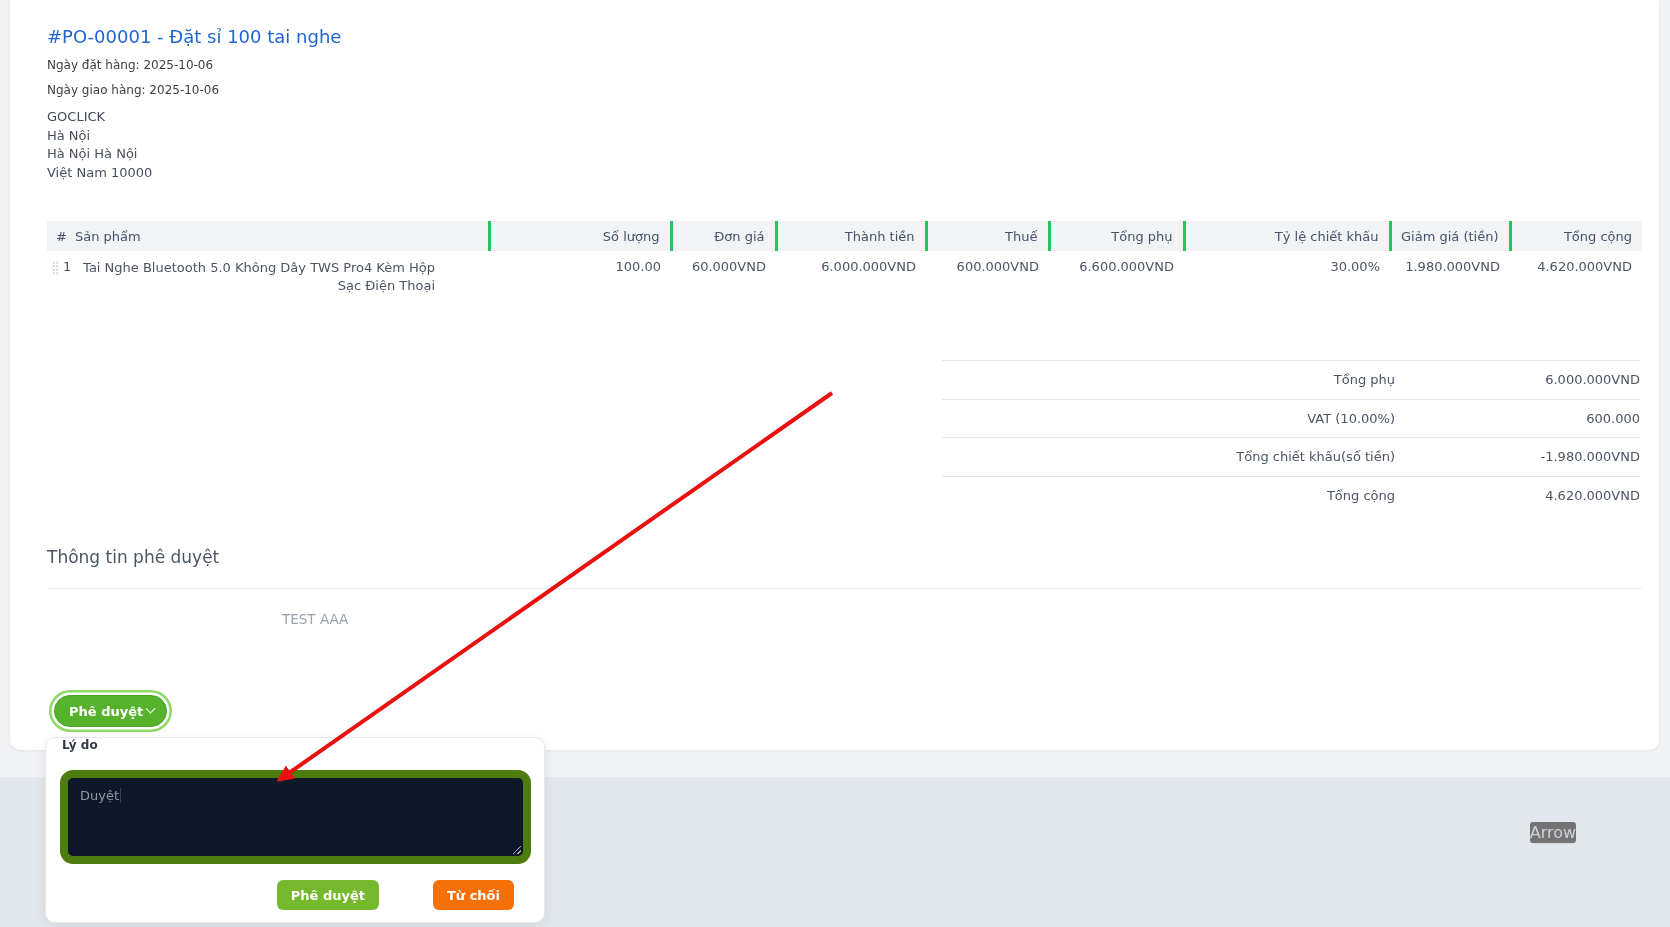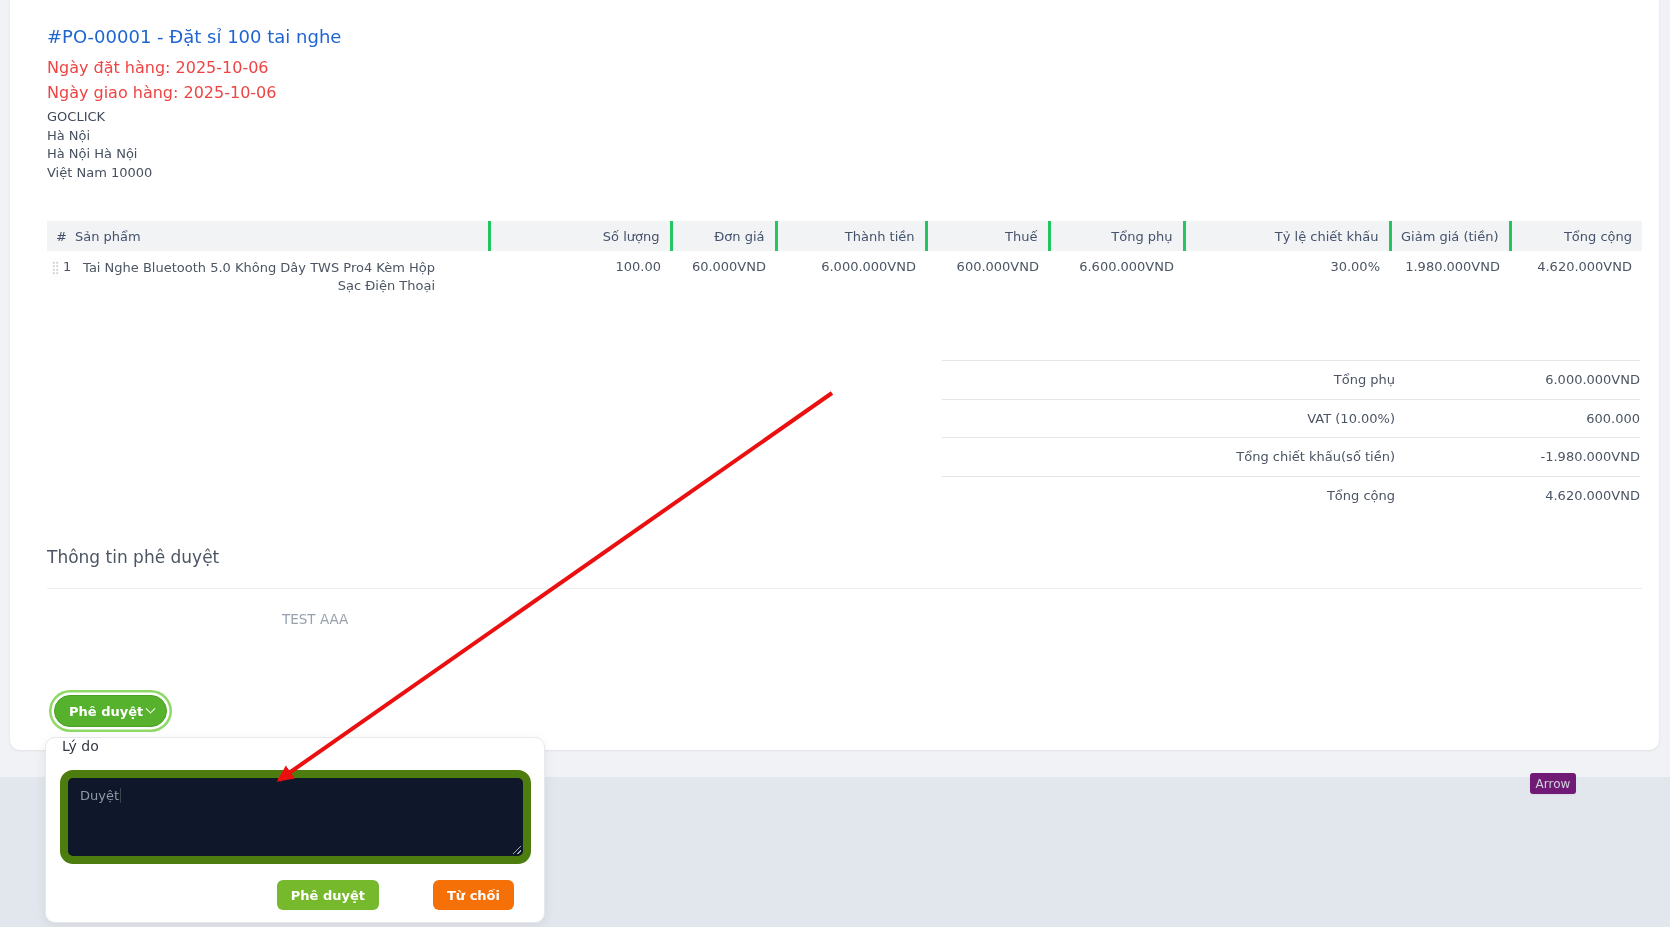--- a/index.html
+++ b/index.html
@@ -20,21 +20,21 @@
     position:absolute; left:10px; top:0; width:1649px; height:750px;
     background:#ffffff;
     border-radius:0 0 10px 10px;
     box-shadow:0 1px 3px rgba(0,0,0,.07);
   }
   
   .po-title {
     position:absolute; left:37px; top:26px;
     font-size:18px; color:#1f65d2; cursor:pointer;
   }
-  .meta-line { position:absolute; left:37px; font-size:16px; color:#ef4444; }
+  .meta-line { position:absolute; left:37px; font-size:12px; color:#404040; }
   .order-date { top:58px; }
   .delivery-date { top:83px; }
   .supplier { position:absolute; left:37px; top:108px; font-size:13px; line-height:18.5px; color:#46505e; }
   .supplier .name { color:#3f4a58; }
   
   .items { position:absolute; left:37px; top:221px; width:1595px; border-collapse:collapse; table-layout:fixed; }
   .items th {
     background:#f1f3f5; height:30px; font-size:13px; font-weight:400; color:#45526b;
     padding:0 10px 0 5px; white-space:nowrap; overflow:hidden;
   }
@@ -66,43 +66,43 @@
     display:flex; align-items:center; gap:4px; cursor:pointer;
     box-shadow:0 0 0 2.5px #ffffff, 0 0 0 5px #8ed966;
   }
   .chev { width:7px; height:7px; border-right:1.8px solid #fff; border-bottom:1.8px solid #fff; transform:rotate(45deg) translate(-2px,-2px); }
   
   .popover {
     position:absolute; left:45px; top:737px; width:500px; height:186px;
     background:#fff; border:1px solid #e6e8eb; border-radius:10px;
     box-shadow:0 3px 12px rgba(0,0,0,.07); z-index:10;
   }
-  .reason-label { position:absolute; left:16px; top:0; font-size:14px; font-weight:normal; color:#333a45; }
+  .reason-label { position:absolute; left:16px; top:0; font-size:12px; font-weight:bold; color:#333a45; }
   .reason-box {
     position:absolute; left:14px; top:32px; width:471px; height:94px;
     border:8px solid #4d7c0f; border-radius:13px; background:#0f172a;
     font-size:13px; color:#8f98a3; padding:9px 12px; line-height:17px; cursor:text;
   }
   .caret { display:inline-block; width:1px; height:15px; background:#3c434c; vertical-align:-3px; margin-left:1px; }
   .resize-handle {
     position:absolute; right:2px; bottom:2px; width:10px; height:10px;
     background:repeating-linear-gradient(-45deg, transparent, transparent 2px, #a7aeb7 2px, #a7aeb7 3px);
     clip-path:polygon(100% 0, 100% 100%, 0 100%);
     cursor:nwse-resize;
   }
   .popover-actions { position:absolute; right:30px; top:142px; display:flex; gap:18px; }
   .btn { height:30px; border:none; border-radius:6px; padding:0 14px; font-size:13px; font-weight:bold; color:#fff; cursor:pointer; font-family:inherit; }
   .btn-approve { background:#77b92c; }
   .btn-reject { background:#f57108;margin-left:36px; }
   
   .arrow-svg { position:absolute; left:0; top:0; z-index:50; pointer-events:none; }
   .arrow-tool-ghost {
-    position:absolute; left:1530px; top:773px; width:46px; height:21px;
-    background:#701a75; border-radius:3px; box-shadow:0 1px 2px rgba(0,0,0,.05);
-    font-size:12px; color:#ccd2db; display:flex; align-items:center; justify-content:center;
+    position:absolute; left:1530px; top:822px; width:46px; height:21px;
+    background:#737373; border-radius:3px; box-shadow:0 1px 2px rgba(0,0,0,.05);
+    font-size:16px; color:#ccd2db; display:flex; align-items:center; justify-content:center;
     cursor:pointer;
   }
 </style>
 </head>
 <body>
 
 <div class="footer-band"></div>
 
 <div class="card">
 

